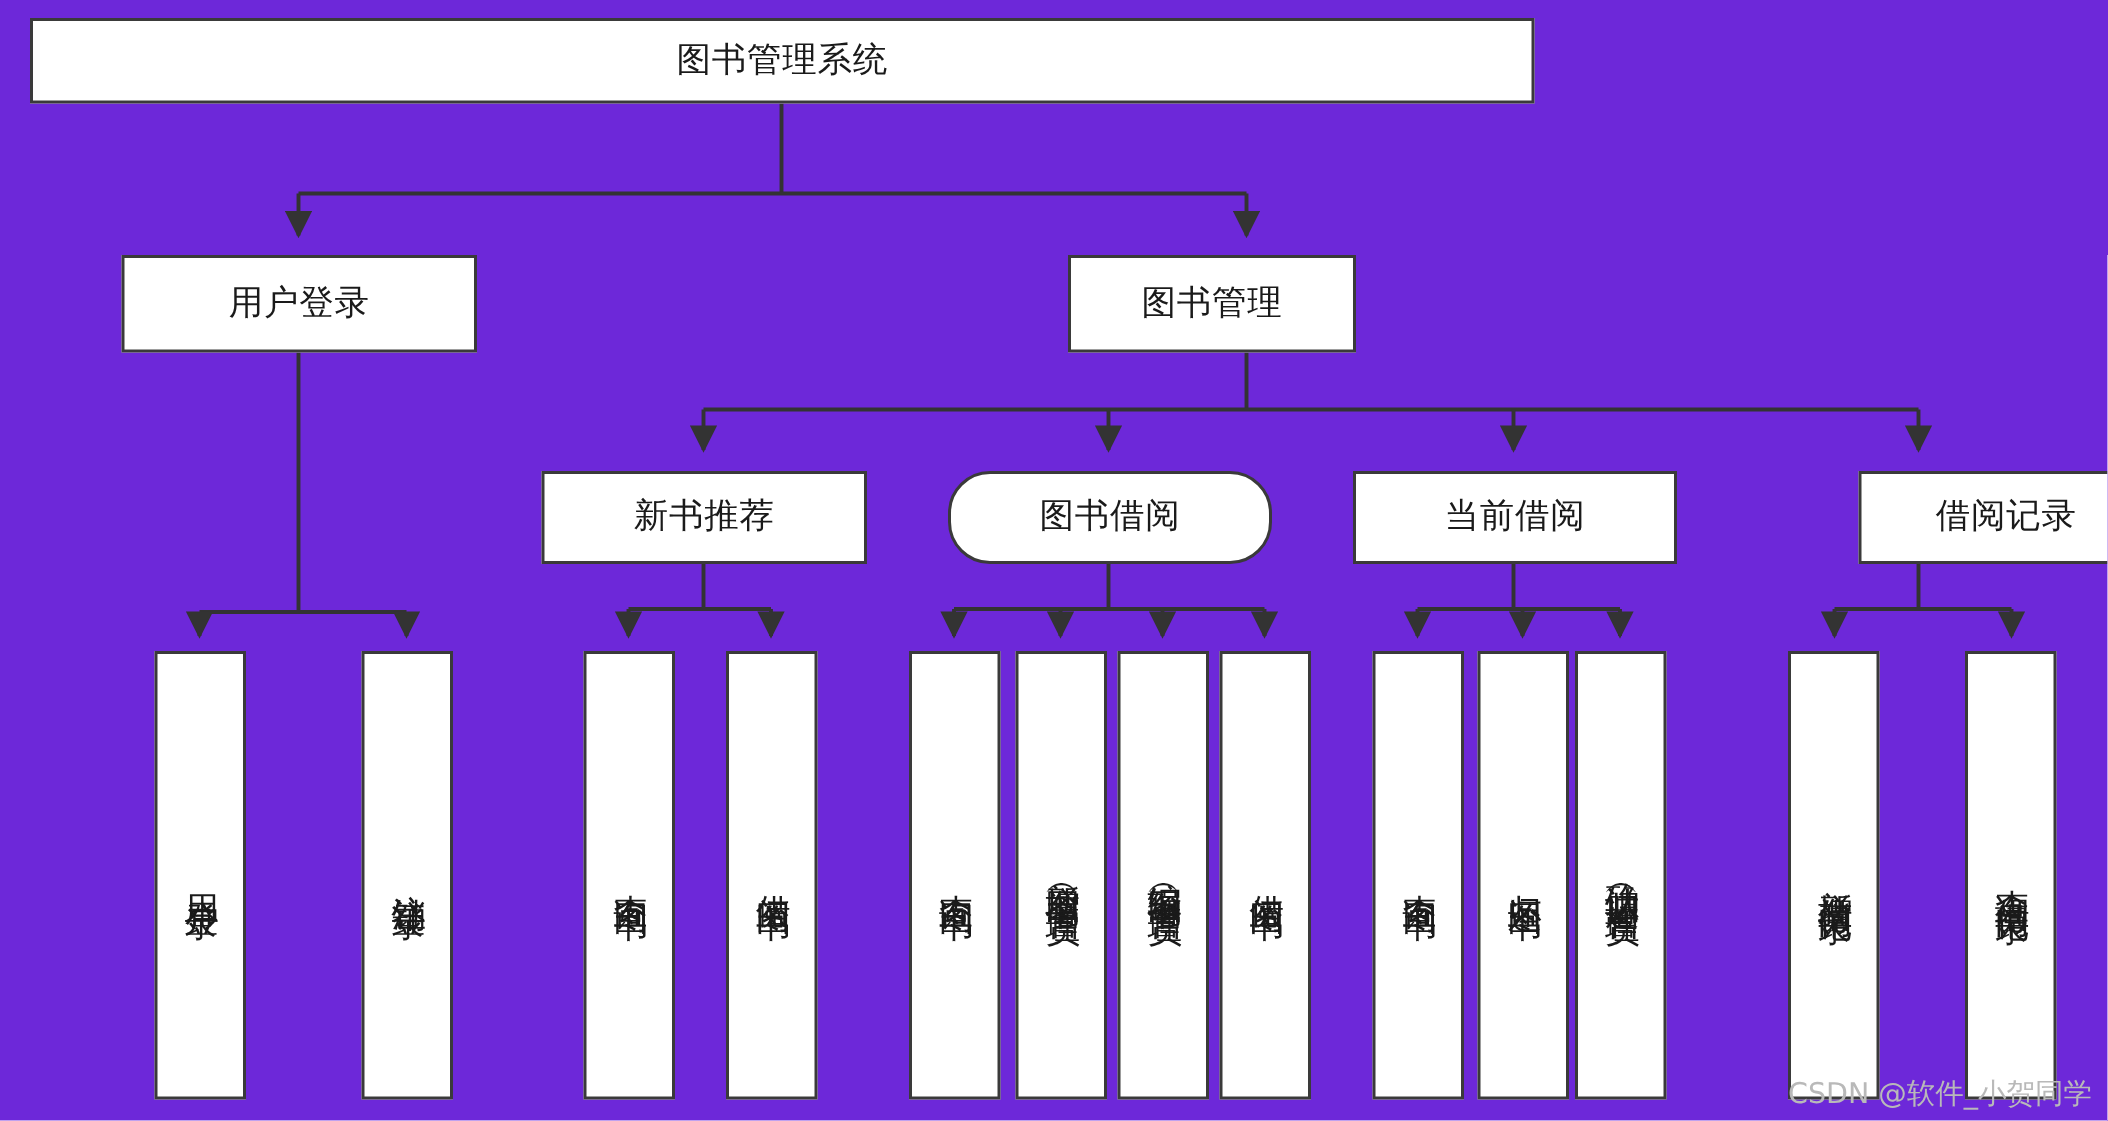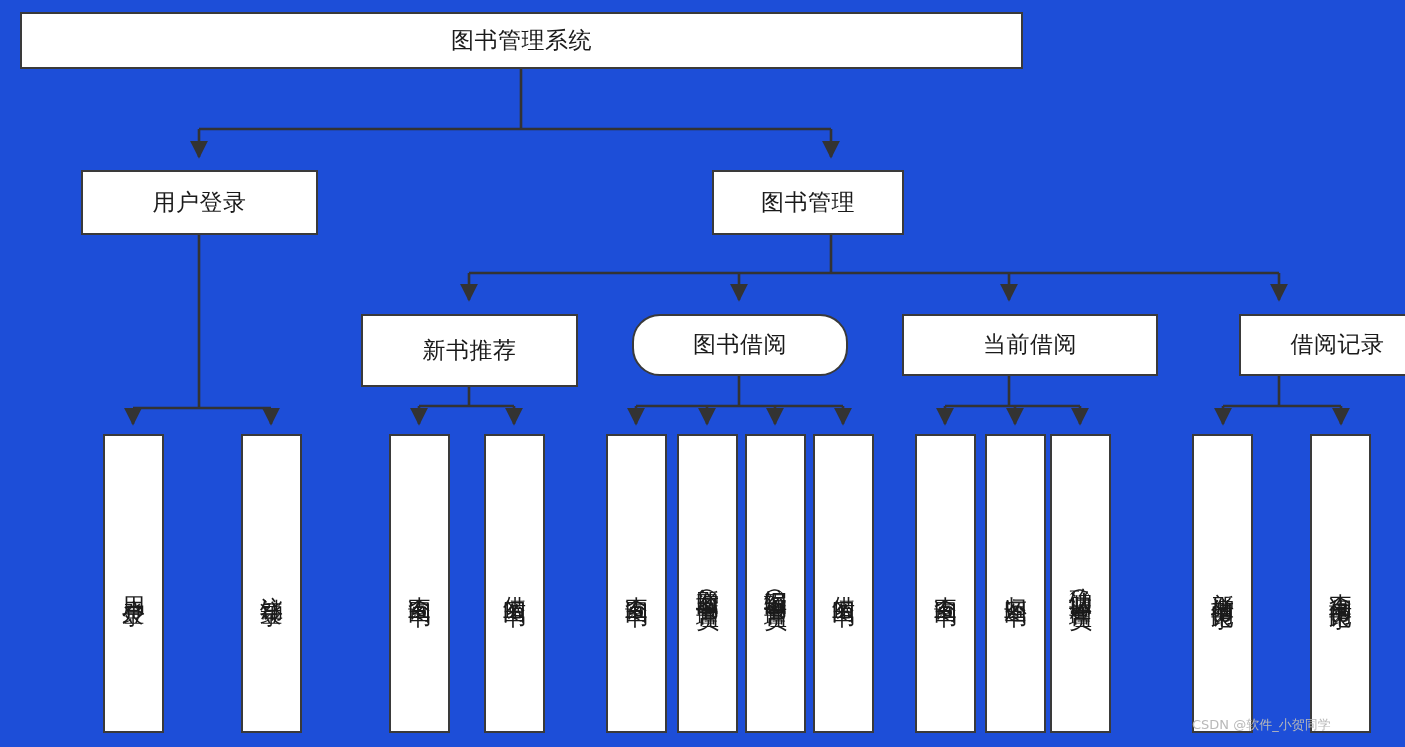--- a/index.html
+++ b/index.html
@@ -8,21 +8,21 @@
     padding: 0;
     background: #ffffff;
   }
   body {
     font-family: "DejaVu Sans", "Liberation Sans", sans-serif;
   }
   #canvas {
     position: relative;
     width: 1405px;
     height: 747px;
-    background: #1d4ed8;
+    background: #6d28d9;
     overflow: hidden;
   }
   svg.wires {
     position: absolute;
     left: 0;
     top: 0;
     width: 1405px;
     height: 747px;
     pointer-events: none;
   }
@@ -55,21 +55,21 @@
   }
   .node.vert .lbl {
     writing-mode: vertical-rl;
     text-orientation: upright;
     font-size: 23px;
     letter-spacing: 3px;
     line-height: 1;
   }
   .watermark {
     position: absolute;
-    font-size: 13px;
+    font-size: 19px;
     color: #b9b9b9;
     white-space: nowrap;
     user-select: none;
   }
 </style>
 </head>
 <body>
 
 <div id="canvas">
 
@@ -129,29 +129,29 @@
   </div>
 
   <div class="node horiz" style="left:81px; top:170px; width:237px; height:65px;">
     <span class="lbl">用户登录</span>
   </div>
 
   <div class="node horiz" style="left:712px; top:170px; width:192px; height:65px;">
     <span class="lbl">图书管理</span>
   </div>
 
-  <div class="node horiz" style="left:361px; top:314px; width:217px; height:73px;">
+  <div class="node horiz" style="left:361px; top:314px; width:217px; height:62px;">
     <span class="lbl">新书推荐</span>
   </div>
 
   <div class="node horiz" style="left:632px; top:314px; width:216px; height:62px;border-radius:28px;">
     <span class="lbl">图书借阅</span>
   </div>
 
-  <div class="node horiz" style="left:902px; top:314px; width:256px; height:62px;">
+  <div class="node horiz" style="left:902px; top:314px; width:216px; height:62px;">
     <span class="lbl">当前借阅</span>
   </div>
 
   <div class="node horiz" style="left:1239px; top:314px; width:197px; height:62px;">
     <span class="lbl">借阅记录</span>
   </div>
 
   <div class="node vert" style="left:103px; top:434px; width:61px; height:299px;">
     <span class="lbl">用户登录</span>
   </div>

